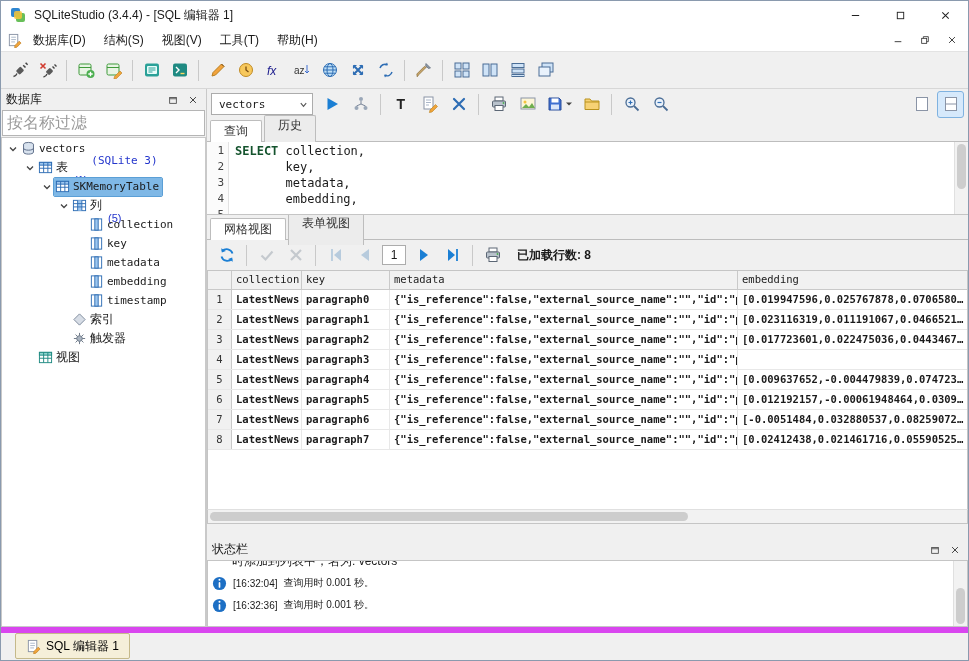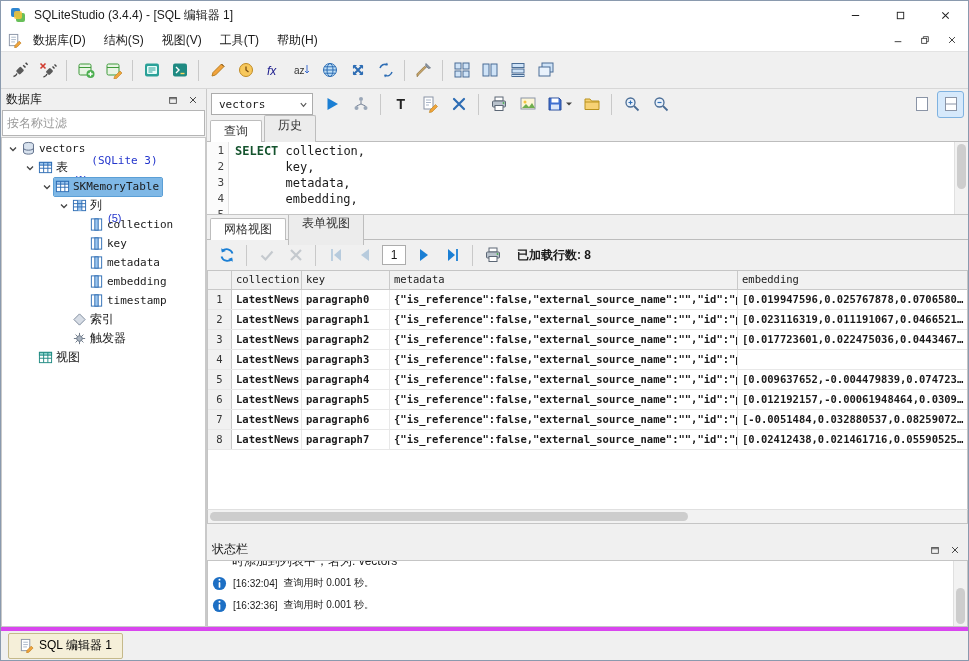--- a/index.html
+++ b/index.html
@@ -33,21 +33,21 @@
   .ic svg{width:100%;height:100%;display:block;}
   .ic.dd{width:8px;height:8px;margin-left:1px;}
 
   
   .body{flex:1;display:flex;min-height:0;}
   .left-dock{width:206px;flex:none;display:flex;flex-direction:column;background:#f0f0f0;border-right:1px solid #c9c9c9;}
   .dock-header{height:21px;display:flex;align-items:center;padding:0 5px;font-size:12px;flex:none;}
   .dock-btns{margin-left:auto;display:flex;gap:3px;}
   .dock-btn{width:17px;height:15px;border:none;background:transparent;display:flex;align-items:center;justify-content:center;padding:0;}
   .dock-btn .ic{width:10px;height:10px;}
-  .filter{height:20px;margin:0 1px 1px 1px;border:1px solid #b5b5b5;background:#fff;font-size:12px;padding:12px 4px;color:#333;flex:none;font-family:"Liberation Sans","DejaVu Sans",sans-serif;}
+  .filter{height:20px;margin:0 1px 1px 1px;border:1px solid #b5b5b5;background:#fff;font-size:16px;padding:12px 4px;color:#333;flex:none;font-family:"Liberation Sans","DejaVu Sans",sans-serif;}
   .filter::placeholder{color:#9a9a9a;}
   .tree{flex:1;background:#fff;border:1px solid #c9c9c9;overflow:hidden;padding-top:1px;}
   .trow{height:19px;display:flex;align-items:center;white-space:nowrap;}
   .texp{width:14px;height:14px;display:inline-flex;align-items:center;justify-content:center;flex:none;}
   .texp svg{width:10px;height:10px;}
   .tsel{display:inline-flex;align-items:center;gap:3px;padding:0 3px 0 1px;height:18px;border-radius:1px;}
   .tsel.selected{background:#7fb8e6;outline:1px solid #5b9fd6;}
   .tsel .ic{width:15px;height:15px;}
   .tlbl{font-size:12px;}
   .tlbl.mono{font-size:11px;}
@@ -95,21 +95,21 @@
 
   .status-dock{height:88px;display:flex;flex-direction:column;flex:none;}
   .status-body{flex:1;background:#fff;border:1px solid #c5c5c5;position:relative;overflow:hidden;padding:0 14px 0 4px;}
   .partial{height:11px;overflow:hidden;position:relative;}
   .partial span{position:absolute;top:-8px;left:20px;white-space:nowrap;font-size:12px;}
   .smsg{height:22px;display:flex;align-items:center;gap:6px;font-size:10px;}
   .smsg .ic{width:15px;height:15px;}
   .status-vscroll{position:absolute;top:0;right:0;width:14px;bottom:0;background:#f2f2f2;border-left:1px solid #e0e0e0;}
   .status-vscroll .thumb{position:absolute;left:2px;right:2px;bottom:2px;height:55%;background:#cdcdcd;border-radius:6px;}
 
-  .taskbar{height:33px;border-top:4px solid #d946ef;background:#f0f0f0;display:flex;align-items:center;padding:0 7px;flex:none;}
+  .taskbar{height:33px;border-top:6px solid #d946ef;background:#f0f0f0;display:flex;align-items:flex-start;padding:0 14px;flex:none;}
   .task-tab{height:26px;display:inline-flex;align-items:center;gap:5px;padding:0 10px;background:#f5efd9;border:1px solid #c5b98a;border-radius:2px;font-size:12px;}
   .task-tab .ic{width:15px;height:15px;}
 </style>
 </head>
 <body>
 
 <div class="window">
 
   <div class="titlebar">
     <span class="app-icon ic">

